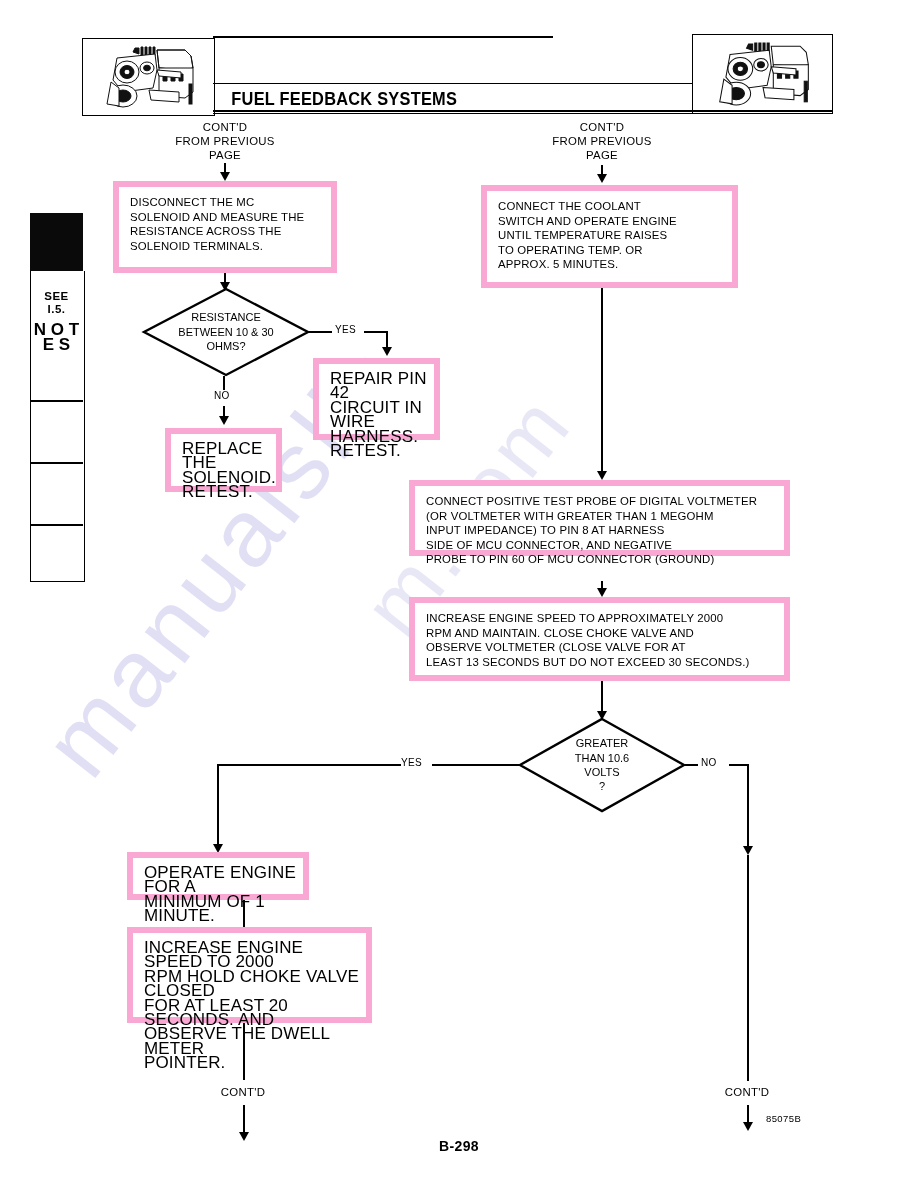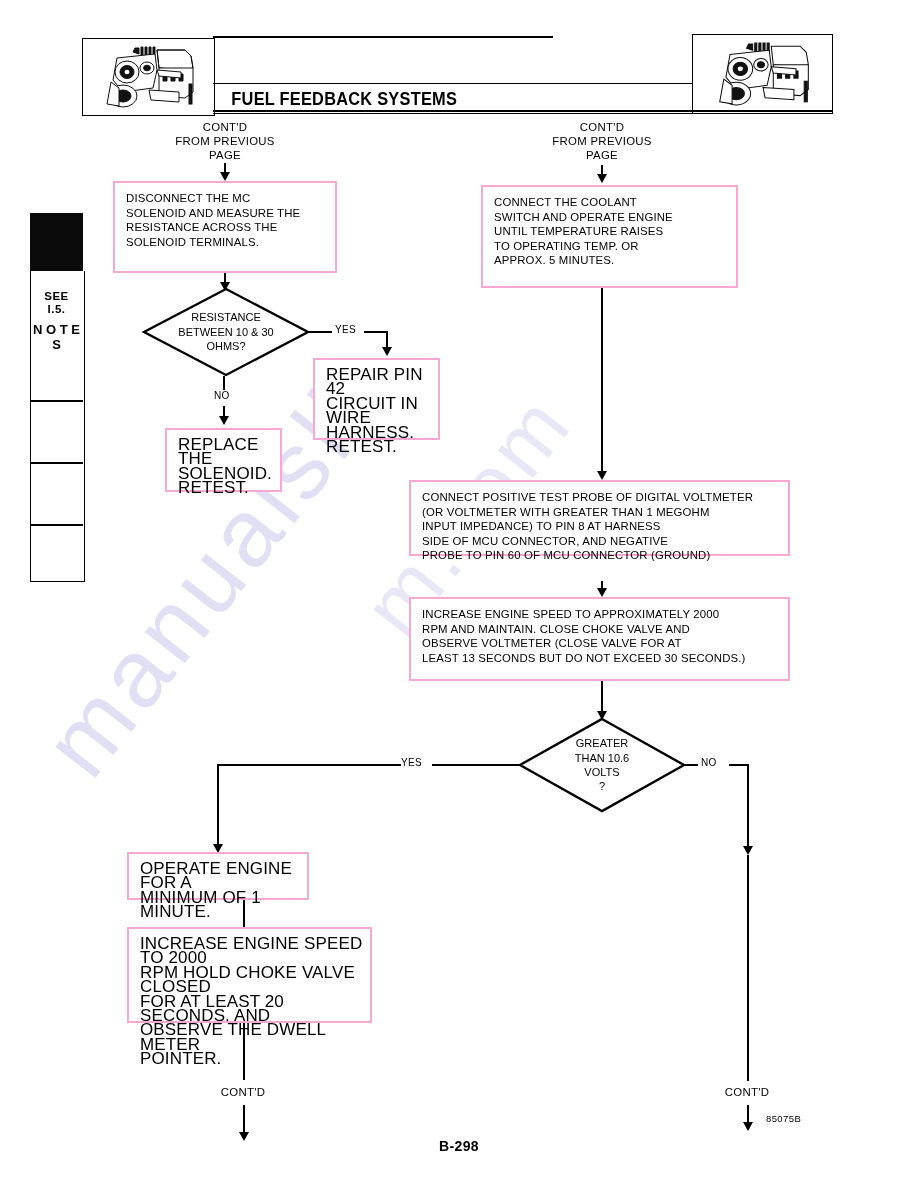--- a/index.html
+++ b/index.html
@@ -69,26 +69,26 @@
     background:#fff;
   }
   .tab-div{position:absolute;left:30px;width:53px;height:1.5px;background:#000;}
   .tab-label{
     position:absolute;left:30px;top:290px;width:53px;
     text-align:center;font-size:11.5px;font-weight:bold;line-height:13px;
     letter-spacing:.5px;
   }
   .tab-vert{
     position:absolute;left:30px;top:323px;width:53px;
-    text-align:center;font-size:13px;font-weight:bold;line-height:14.5px;
+    text-align:center;font-size:17px;font-weight:bold;line-height:14.5px;
   }
 
   
   .fbox{
-    position:absolute;border:2px solid #f9a8d4;background:#fff;
+    position:absolute;border:6px solid #f9a8d4;background:#fff;
     box-sizing:border-box;
   }
   .fbox .txt{
     position:absolute;left:11px;top:8px;right:6px;
     font-size:11.4px;line-height:14.6px;letter-spacing:.15px;
     white-space:pre-line;
   }
   .fbox.small .txt{font-size:17px;line-height:14.4px;}
 
   

